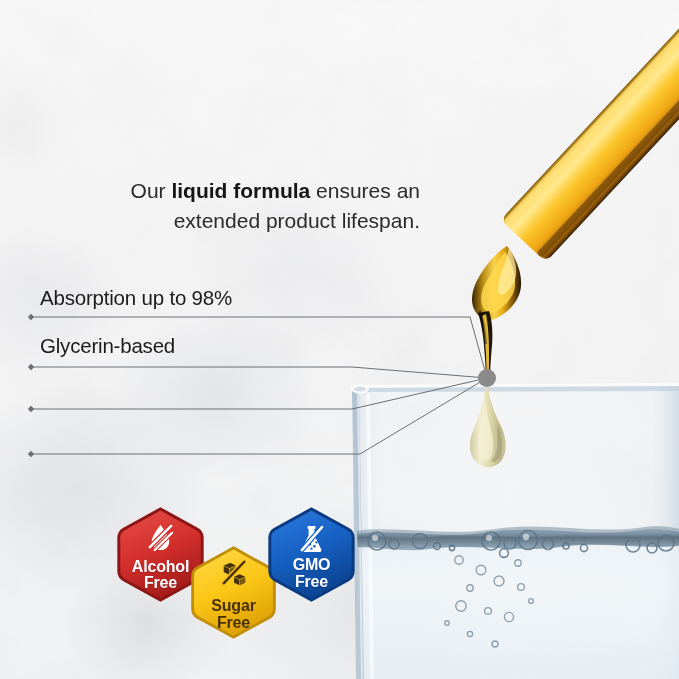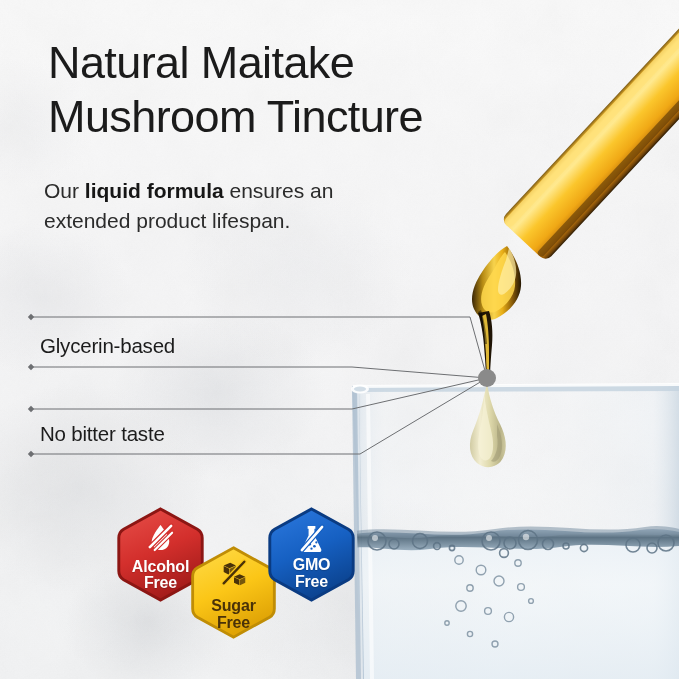--- a/index.html
+++ b/index.html
@@ -45,24 +45,25 @@
   
   .title {
     position:absolute; left:48px; top:36px;
     width:480px;
     font-size:45px; line-height:1.20;
     font-weight:400; letter-spacing:-0.6px;
     color:#1b1b1b;
     white-space:pre-line;
   }
   .subtitle {
-    position:absolute; left:44px; top:176px;
+    position:absolute; left:60px; top:176px;
     width:360px;
     font-size:21px; line-height:1.42;
     color:#2b2b2b;
+    text-align:right;
   }
   .subtitle b { font-weight:700; color:#161616; }
 
   
   .features { position:absolute; left:0; top:0; width:679px; height:679px; }
   .feat-label {
     position:absolute;
     font-size:20.5px;
     color:#1c1c1c;
     letter-spacing:-0.2px;
@@ -264,22 +265,20 @@
       <path d="M487,382 C489,398 494,412 500,424 C506,436 508,448 503,458
                C498,468 485,470 477,463 C469,456 468,443 473,431
                C479,417 484,399 487,382 Z" fill="url(#dropGrad)" opacity="0.95"></path>
       <path d="M484,392 C485,404 488,418 491,430 C494,442 494,452 490,458
                C487,462 482,461 480,456 C477,449 478,436 481,424 C483,413 484,401 484,392 Z" fill="#f6f2d6" opacity="0.75"></path>
       <path d="M497,424 C502,436 504,447 500,456 C498,461 494,463 491,461
                C496,456 499,446 497,436 Z" fill="#9c9772" opacity="0.55"></path>
     </g>
   </svg>
 
-  <div class="title">Natural Maitake
-Mushroom Tincture</div>
 
   <div class="subtitle"><span>Our </span><b>liquid formula</b><span> ensures
 an extended product lifespan.</span></div>
 
   <svg class="features" width="679" height="679">
     <g id="connector-group" stroke="#6d6f72" stroke-width="1" fill="none">
         <polyline points="31,317 470,317 487,378" stroke="#6d6f72" stroke-width="1" fill="none"></polyline>
         <polyline points="31,367 352,367 487,378" stroke="#6d6f72" stroke-width="1" fill="none"></polyline>
         <polyline points="31,409 352,409 487,378" stroke="#6d6f72" stroke-width="1" fill="none"></polyline>
         <polyline points="31,454 360,454 487,378" stroke="#6d6f72" stroke-width="1" fill="none"></polyline>
@@ -287,22 +286,22 @@
     <g id="connector-dots" fill="#7b7d80">
         <path d="M31,313.8 L34.2,317 L31,320.2 L27.8,317 Z" fill="#6d6f72"></path>
         <path d="M31,363.8 L34.2,367 L31,370.2 L27.8,367 Z" fill="#6d6f72"></path>
         <path d="M31,405.8 L34.2,409 L31,412.2 L27.8,409 Z" fill="#6d6f72"></path>
         <path d="M31,450.8 L34.2,454 L31,457.2 L27.8,454 Z" fill="#6d6f72"></path>
       </g>
     <circle id="hub-node" cx="487" cy="378" r="9" fill="#8a8a8a"></circle>
   </svg>
 
   <div class="features">
+    <div class="feat-label" style="left:40px; top:286px;">Absorption up to 98%</div>
     <div class="feat-label" style="left:40px; top:334px;">Glycerin-based</div>
-    <div class="feat-label" style="left:40px; top:422px;">No bitter taste</div>
   </div>
 
   <div class="badges">
 
 
     <div class="badge" style="left:112px; top:506px; width:97px; height:97px;">
       <svg class="hexwrap" viewBox="0 0 100 100">
         <defs>
           <linearGradient id="gAlc" x1="0" y1="0" x2="0.4" y2="1">
             <stop offset="0%" stop-color="#e8504a"></stop>

